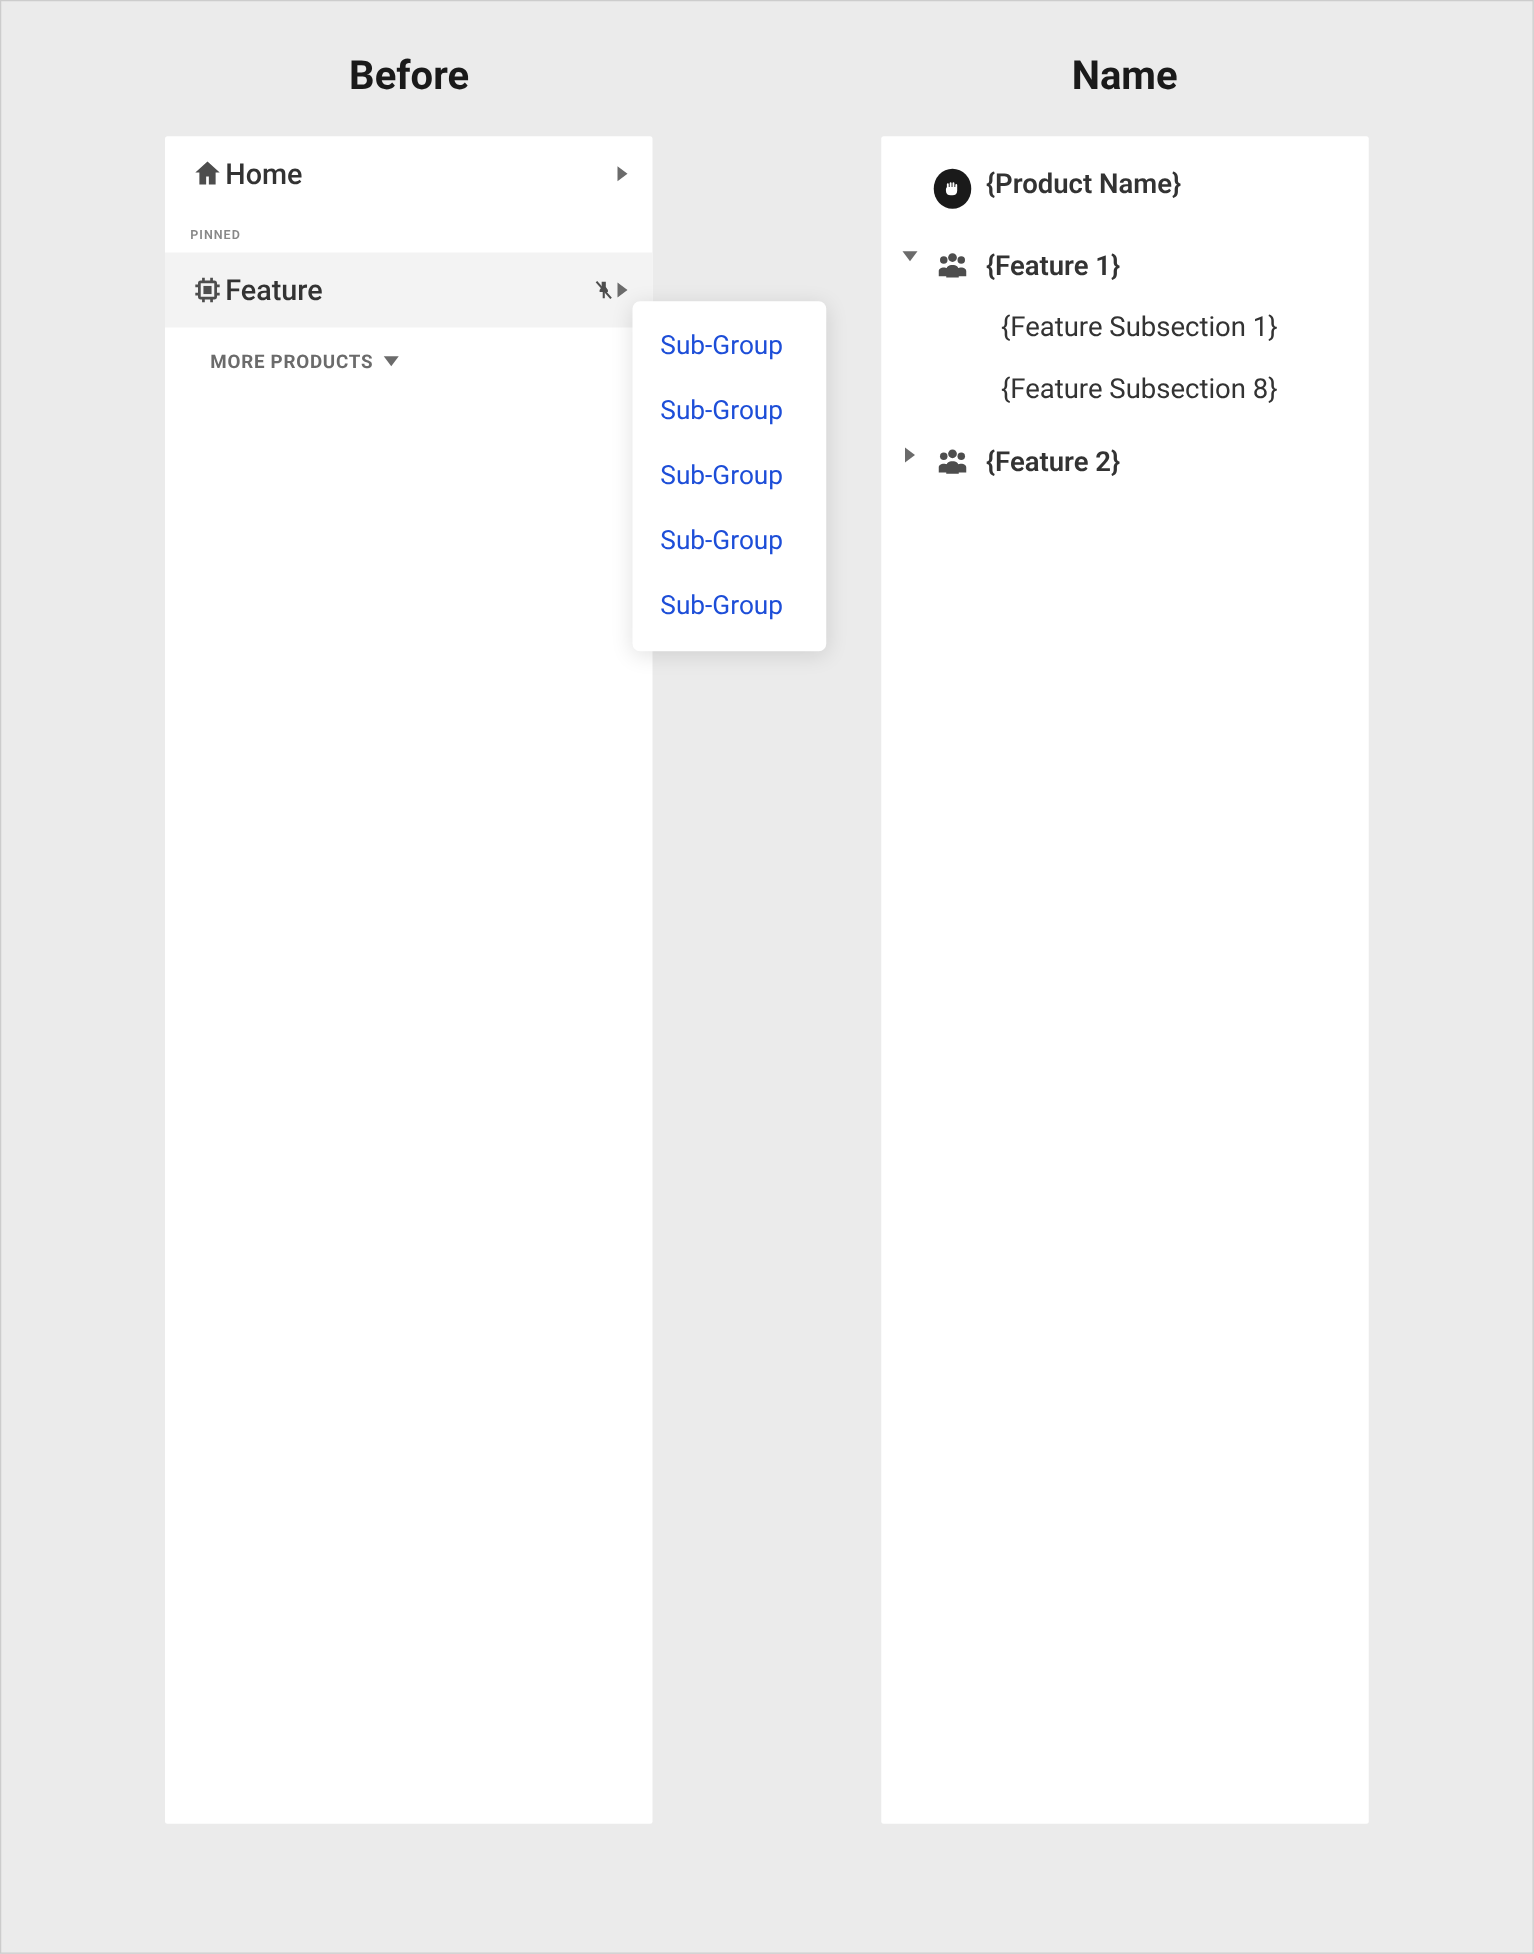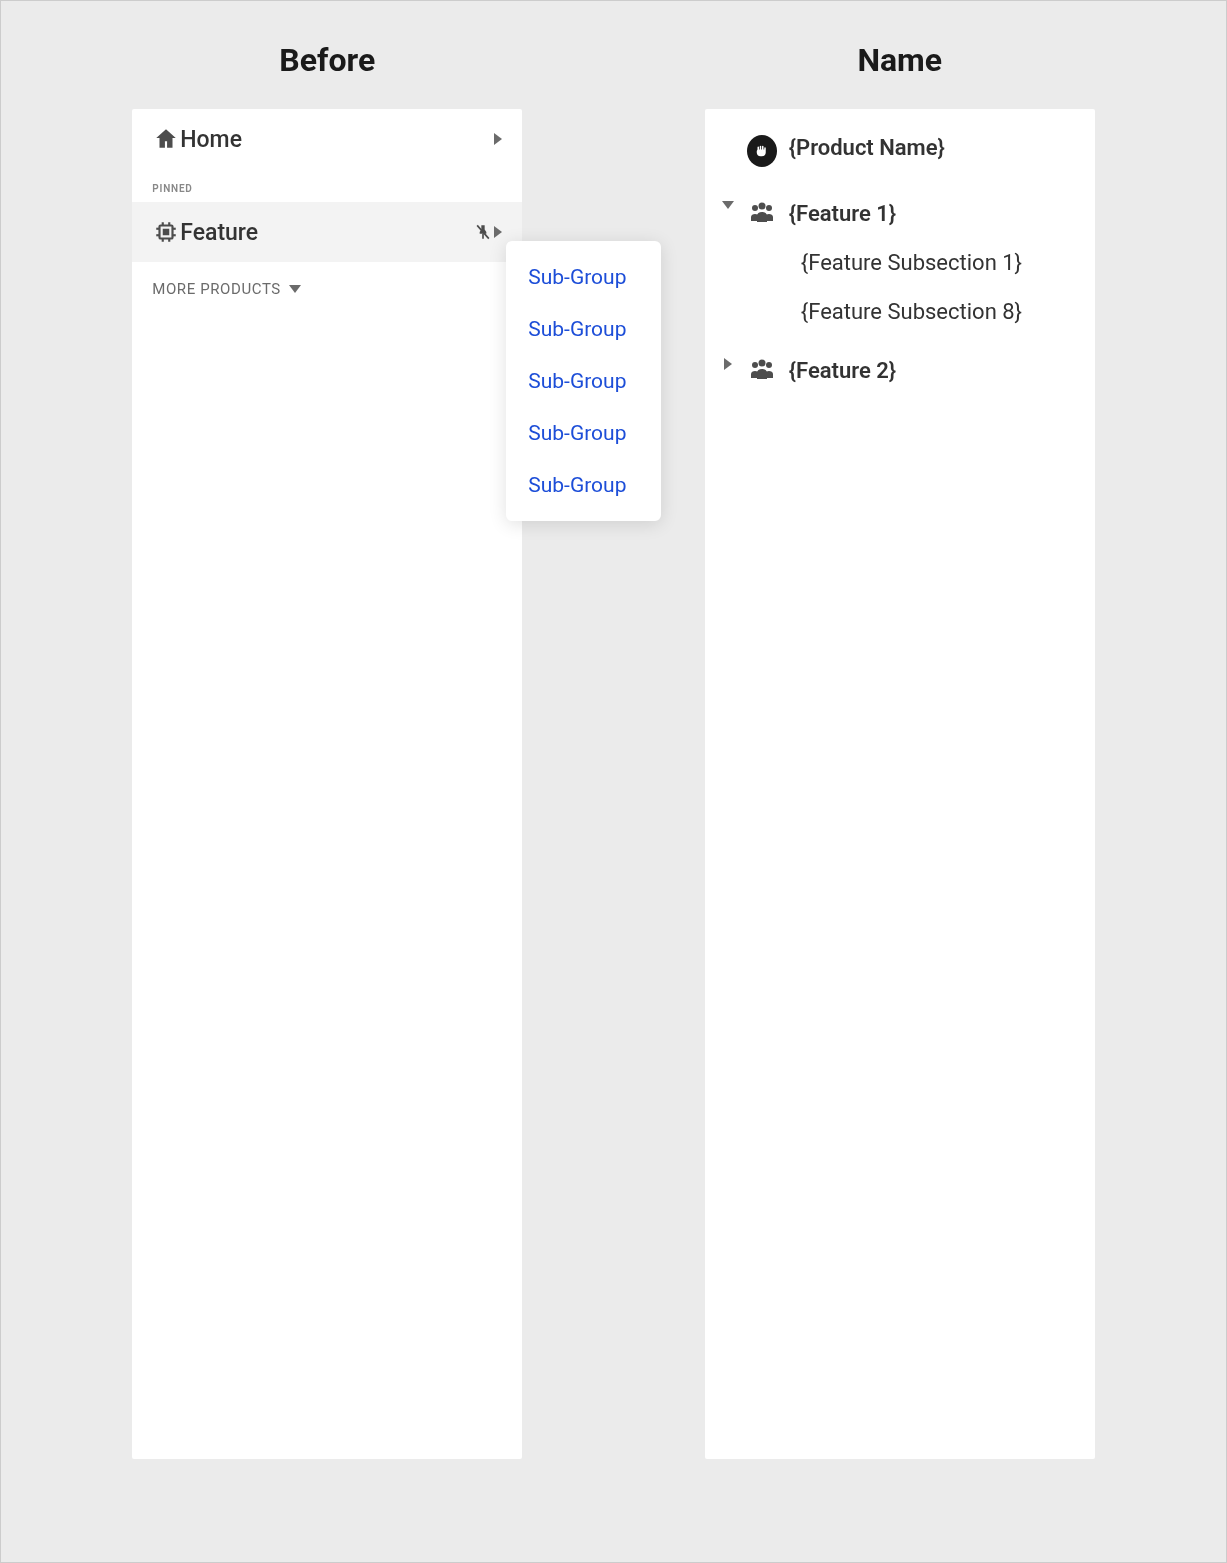--- a/index.html
+++ b/index.html
@@ -65,24 +65,24 @@
     font-weight: 600;
     letter-spacing: 0.8px;
     color: #888;
     padding: 14px 20px 8px;
   }
   .more-products {
     display:flex;
     align-items:center;
     gap:8px;
     font-size: 15px;
-    font-weight: 400;
+    font-weight: 700;
     letter-spacing: 0.6px;
     color: #6b6b6b;
-    padding: 18px 20px;
+    padding: 18px 36px;
     cursor:pointer;
   }
   .icon-box { width:28px; height:28px; display:flex; align-items:center; justify-content:center; flex-shrink:0; }
   .flyout {
     position: absolute;
     left: 374px;
     top: 132px;
     background: #fff;
     border-radius: 6px;
     box-shadow: 0 3px 18px rgba(0,0,0,0.12);

